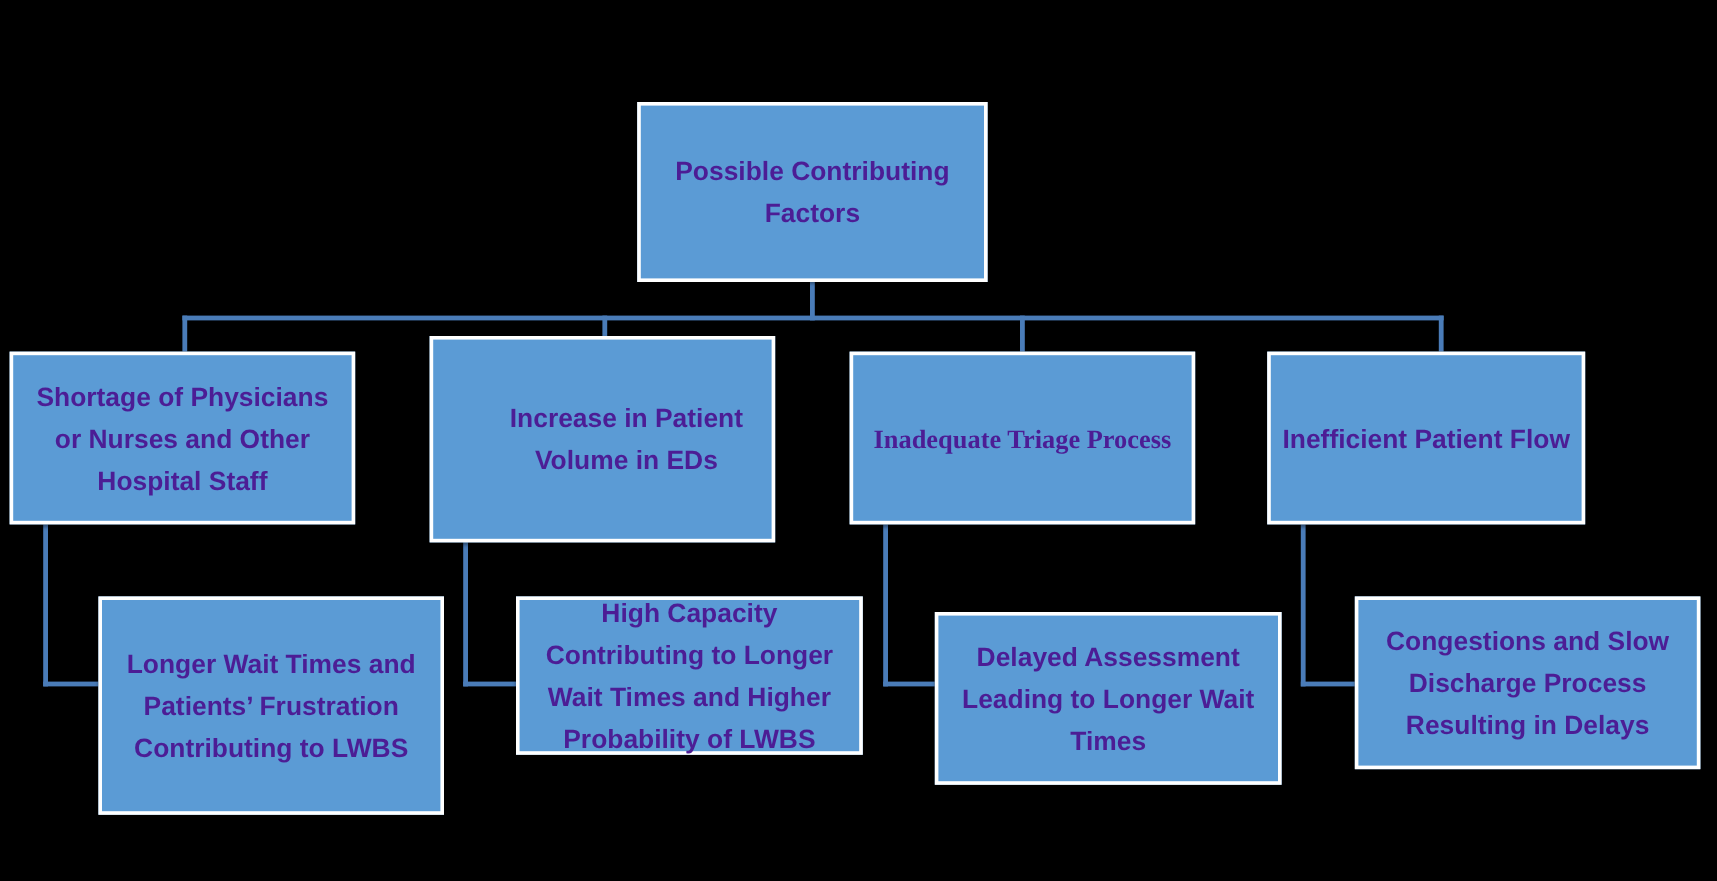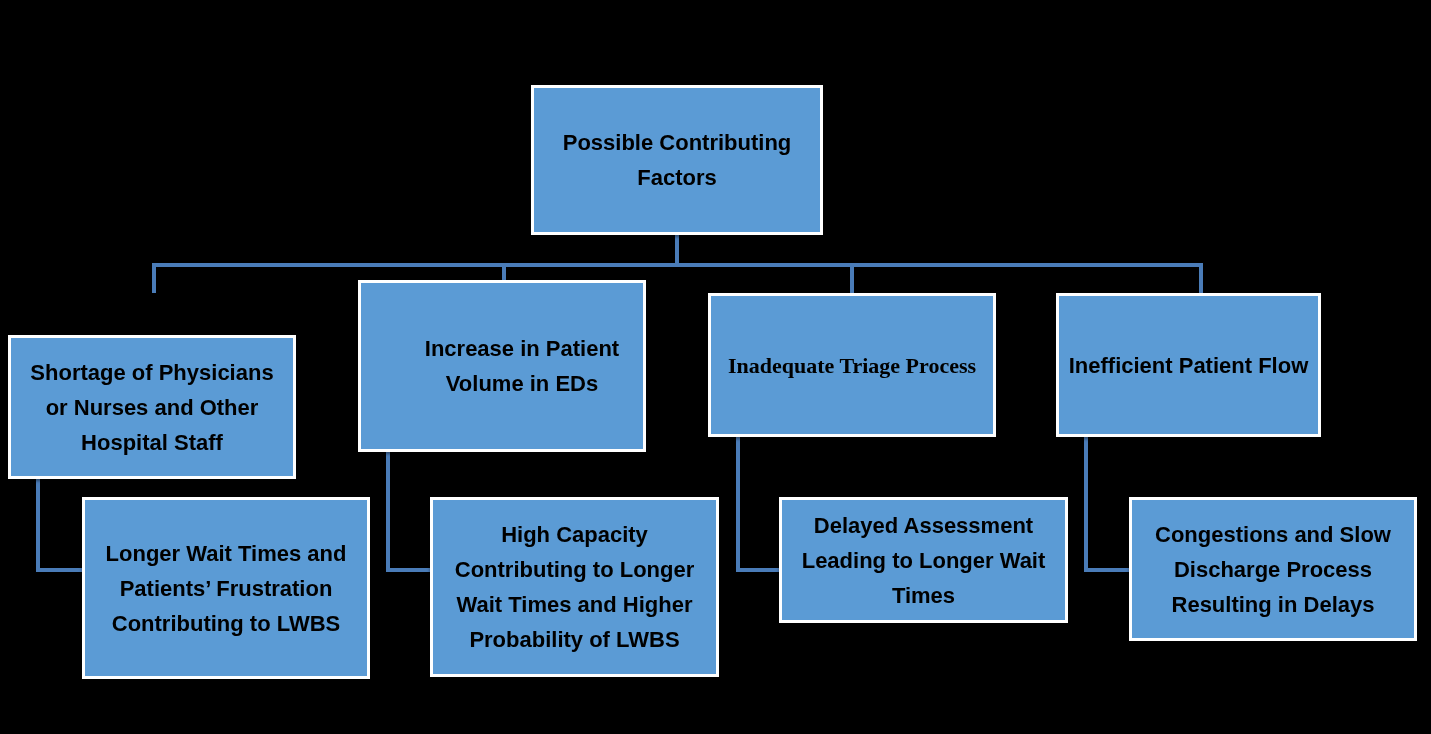--- a/index.html
+++ b/index.html
@@ -13,47 +13,47 @@
     height: 734px;
     background: #000000;
     overflow: hidden;
     font-family: "Liberation Sans", sans-serif;
   }
   .node {
     position: absolute;
     box-sizing: border-box;
     background: #5B9BD5;
     border: 3px solid #FFFFFF;
-    color: #000000;
+    color: #4c1d95;
     font-weight: bold;
     font-size: 22px;
     line-height: 35px;
     text-align: center;
     display: flex;
     align-items: center;
     justify-content: center;
     padding: 0 8px;
     box-shadow: 0 2px 3px rgba(0,0,0,0.45);
   }
   .node span { display: block; width: 100%; }
   .connector {
     position: absolute;
     background: #4A7CB8;
   }
   
   #root-node   { left: 531px;  top: 85px;  width: 292px; height: 150px; }
   
-  #factor-0    { left: 8px;    top: 293px; width: 288px; height: 144px; margin-top: 42px; }
+  #factor-0    { left: 8px;    top: 293px; width: 288px; height: 144px; }
   #factor-1    { left: 358px;  top: 280px; width: 288px; height: 172px; padding-left: 48px; }
   #factor-2    { left: 708px;  top: 293px; width: 288px; height: 144px; font-family: Liberation Serif, serif; }
   #factor-3    { left: 1056px; top: 293px; width: 265px; height: 144px; }
   
   #cons-0      { left: 82px;   top: 497px; width: 288px; height: 182px; }
-  #cons-1      { left: 430px;  top: 497px; width: 289px; height: 180px; }
-  #cons-2      { left: 779px;  top: 497px; width: 289px; height: 126px; }
+  #cons-1      { left: 430px;  top: 497px; width: 289px; height: 132px; }
+  #cons-2      { left: 779px;  top: 510px; width: 289px; height: 144px; }
   #cons-3      { left: 1129px; top: 497px; width: 288px; height: 144px; }
   
   #stem-root   { left: 675px;  top: 235px; width: 4px;    height: 32px; }
   #h-rail      { left: 152px;  top: 263px; width: 1051px; height: 4px;  }
   #drop-0      { left: 152px;  top: 263px; width: 4px;    height: 30px; }
   #drop-1      { left: 502px;  top: 263px; width: 4px;    height: 30px; }
   #drop-2      { left: 850px;  top: 263px; width: 4px;    height: 30px; }
   #drop-3      { left: 1199px; top: 263px; width: 4px;    height: 30px; }
   
   #elbow-v-0   { left: 36px;   top: 437px; width: 4px;  height: 135px; }

